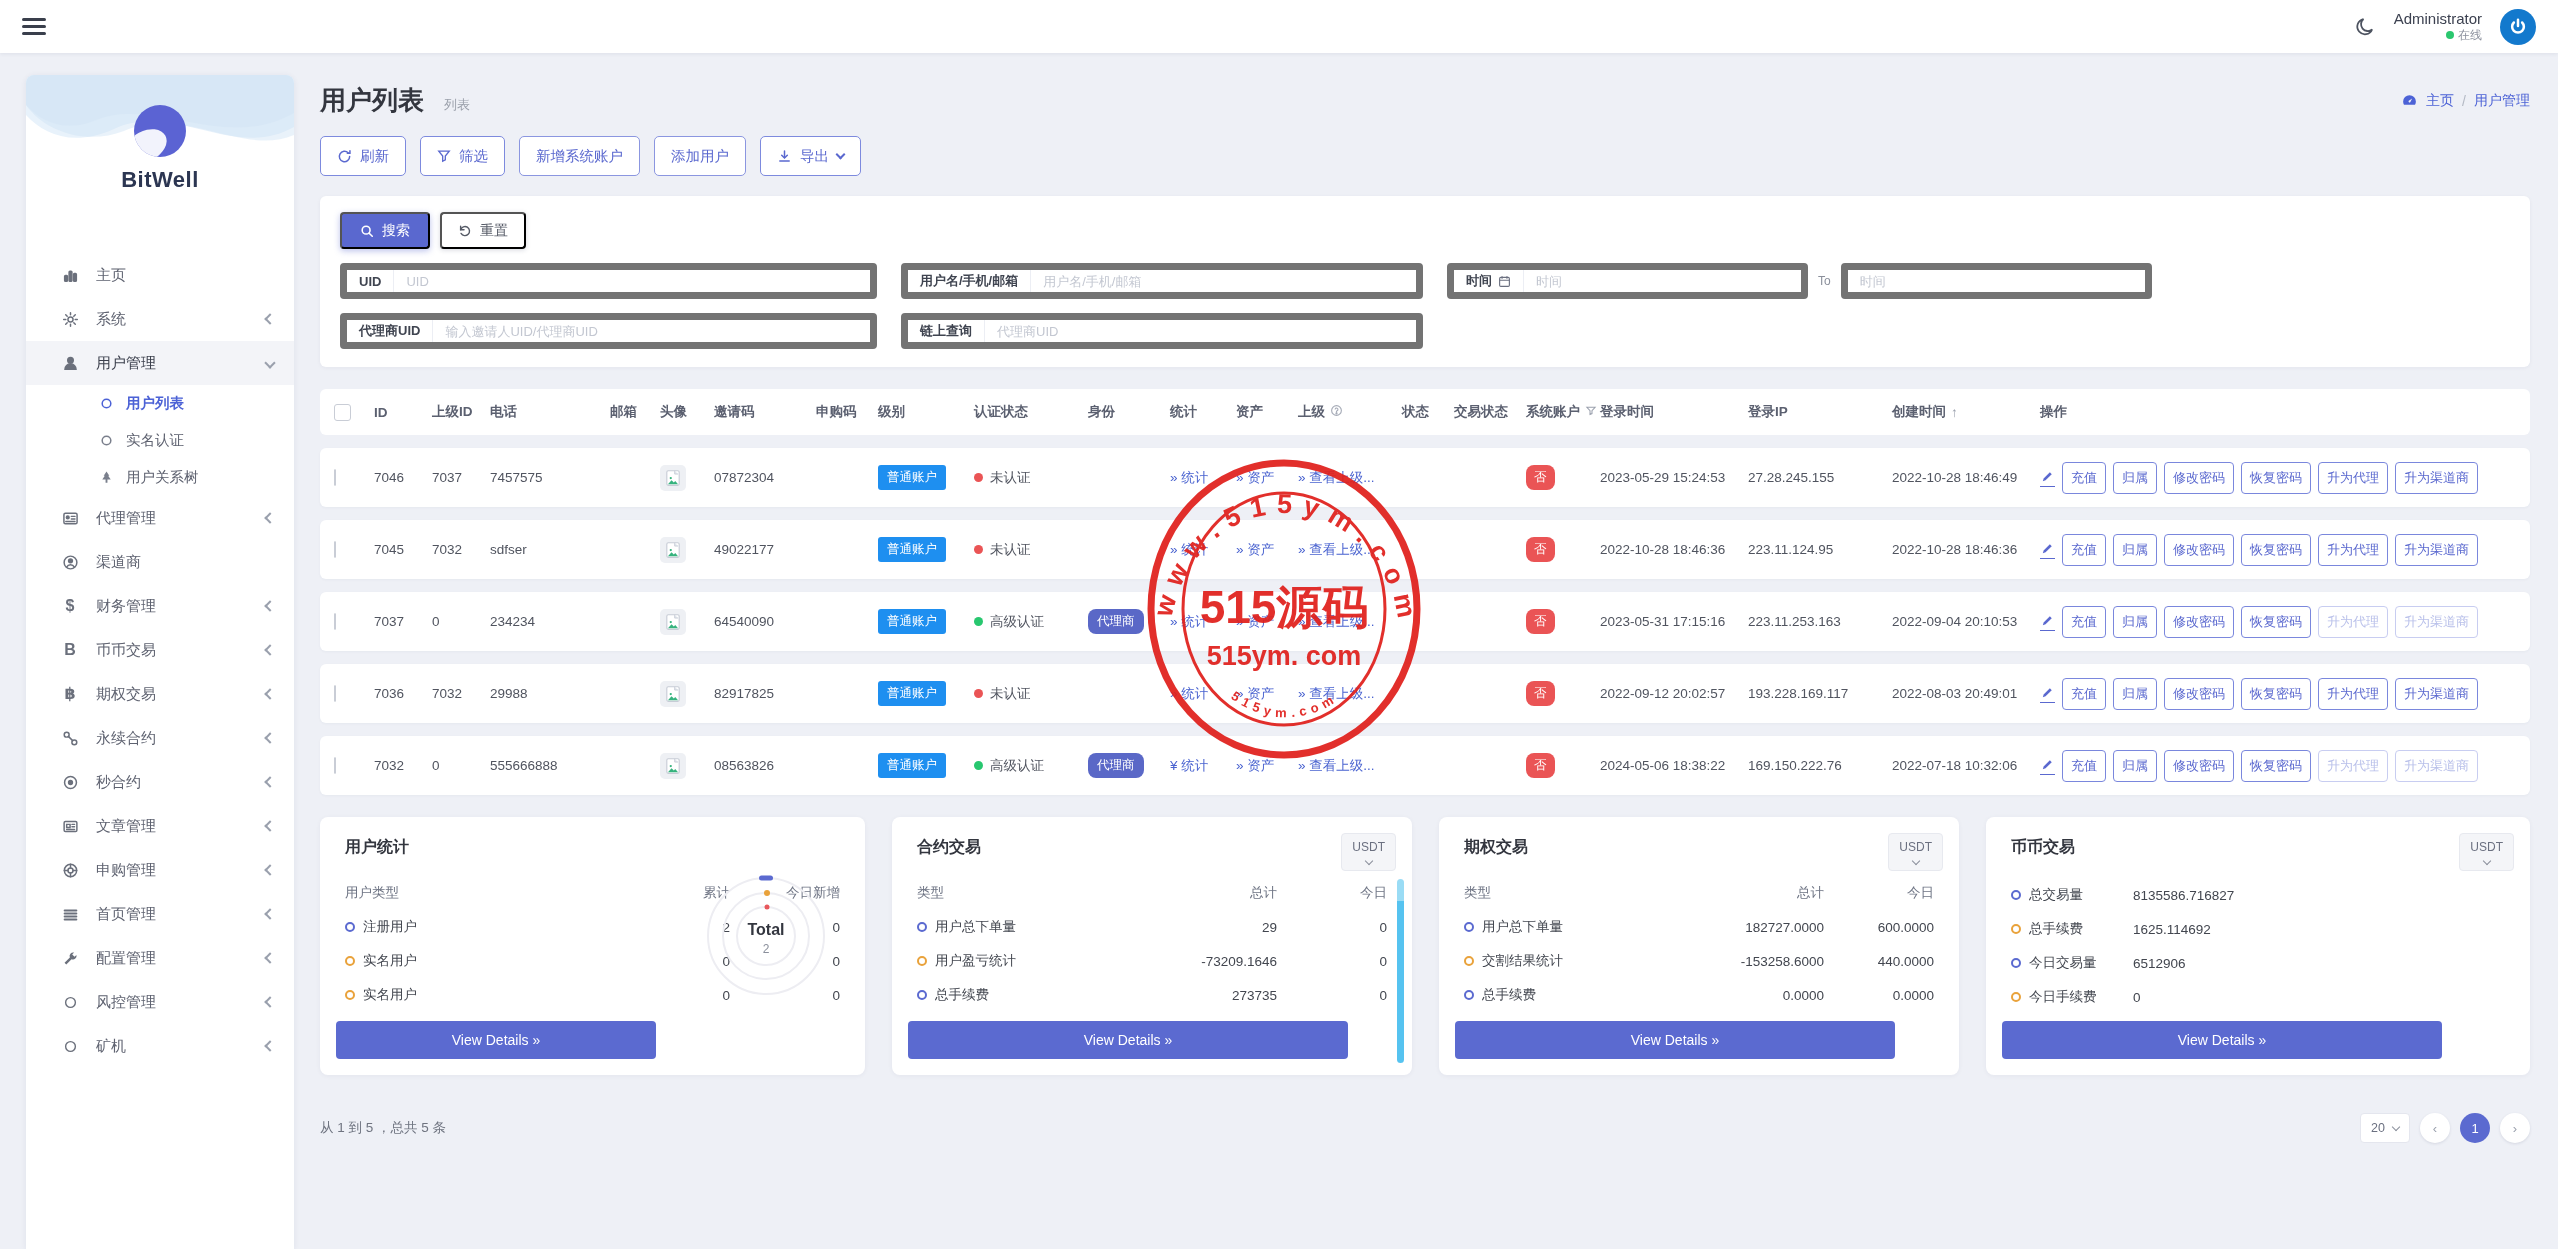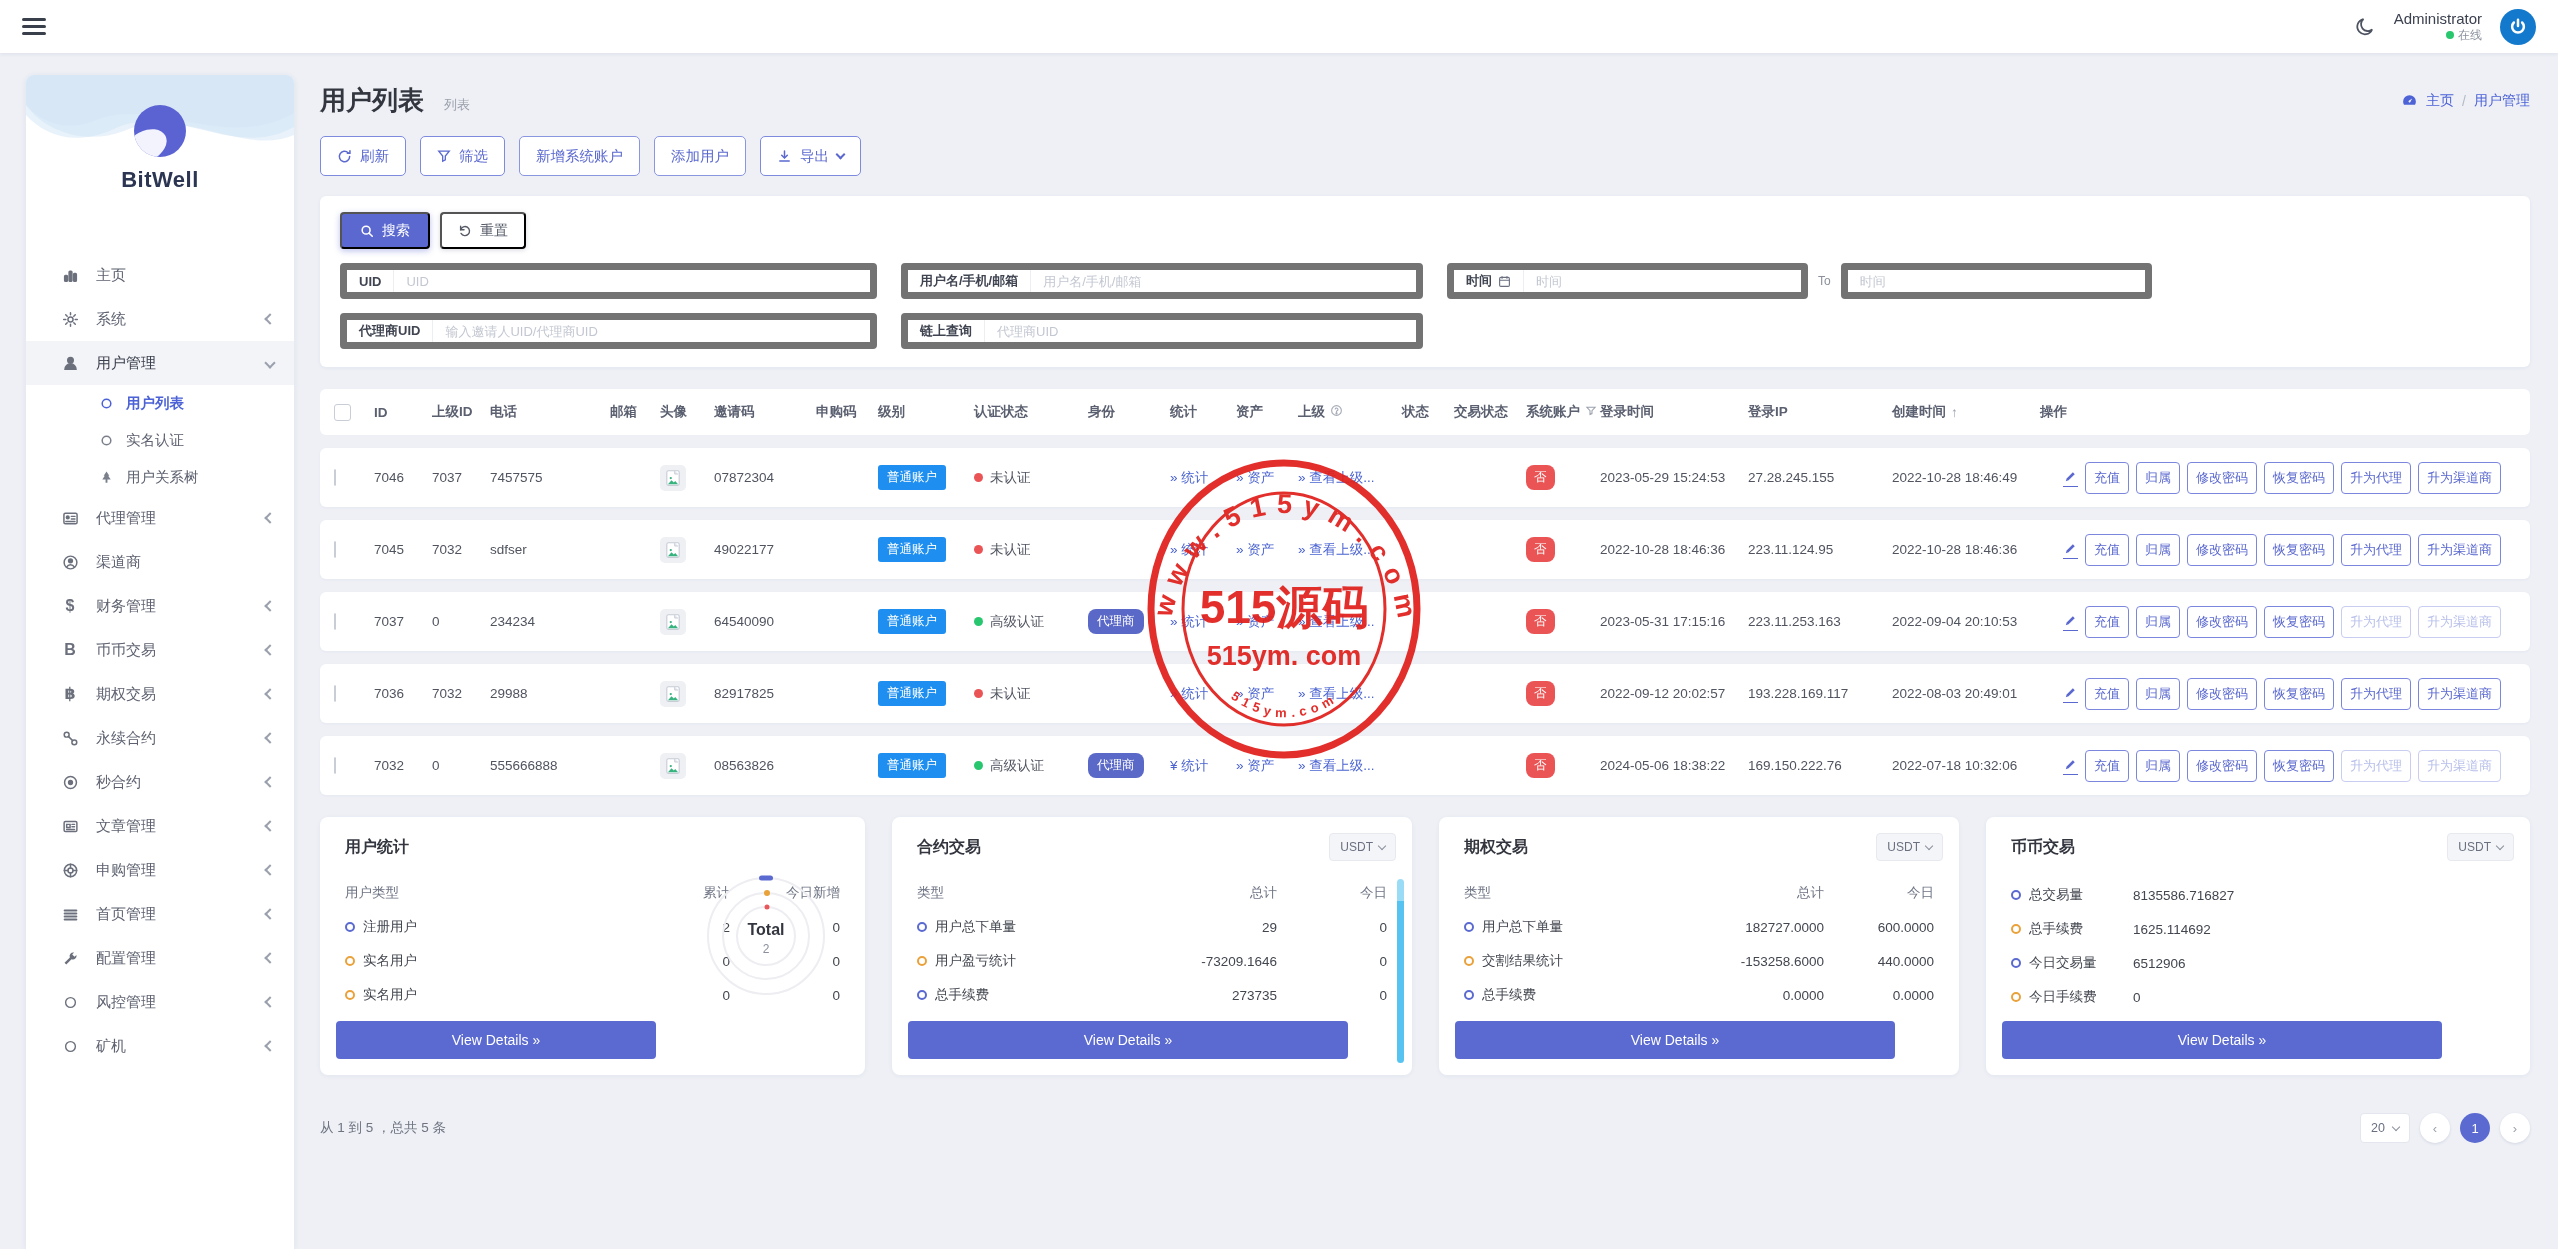--- a/index.html
+++ b/index.html
@@ -80,32 +80,32 @@
   .t-row { background:#fff; border-radius:6px; margin-top:13px; height:59px; padding:0 6px; font-size:13.5px; color:#50545f; box-shadow:0 1px 3px rgba(30,40,80,.04); }
   .checkbox { width:17px; height:17px; border:1.5px solid #c9cdd6; border-radius:3px; background:#fff; margin-left:8px; cursor:pointer; }
   .badge-level { display:inline-block; background:#1e8ff0; color:#fff; font-size:12.5px; padding:4px 9px; border-radius:3px; }
   .badge-agent { display:inline-block; background:#5a68c7; color:#fff; font-size:12.5px; padding:4px 9px; border-radius:8px; }
   .badge-no { display:inline-block; background:#ea5455; color:#fff; font-size:12.5px; padding:4px 8px; border-radius:8px; }
   .auth-cell { display:flex; align-items:center; gap:7px; }
   .auth-dot { width:9px; height:9px; border-radius:50%; }
   .tlink { color:#4a63d0; cursor:pointer; white-space:nowrap; }
   .switch { width:40px; height:21px; border-radius:11px; background:#5a68c9; position:relative; cursor:pointer; }
   .switch .knob { position:absolute; left:2px; top:2px; width:17px; height:17px; background:#fff; border-radius:50%; }
-  .ops { display:flex; align-items:center; gap:7px;justify-content:center; }
+  .ops { display:flex; align-items:center; gap:7px; }
   .op-edit { color:#5a68cf; border-bottom:1.5px solid #5a68cf; display:flex; padding-bottom:2px; cursor:pointer; }
   .op-btn { padding:6px 8px; border:1px solid #7a87dd; color:#5a68cf; background:#fff; border-radius:4px; font-size:13px; white-space:nowrap; cursor:pointer; }
   .op-btn.disabled { border-color:#c8cdf1; color:#b9c0ea; cursor:default; }
   .avatar-file { width:26px; height:26px; border-radius:5px; background:#eef0f4; display:flex; align-items:center; justify-content:center; }
 
   
   .stats-row { display:flex; gap:27px; margin-top:22px; }
   .s-card { position:relative; background:#fff; border-radius:8px; height:258px; box-shadow:0 1px 5px rgba(30,40,80,.05); padding:20px 25px 16px; }
   .s-card.c1 { width:545px; } .s-card.c2,.s-card.c3 { width:520px; } .s-card.c4 { width:544px; }
   .s-title { font-size:16px; color:#33363f; font-weight:bold; }
-  .usdt-sel { position:absolute; right:16px; top:16px; display:flex; align-items:center; gap:6px; background:#f4f5f8; border:1px solid #e7e9ef; border-radius:4px; font-size:12px; color:#6b7080; padding:6px 10px; cursor:pointer; }
+  .usdt-sel { position:absolute; right:16px; top:16px; display:flex; align-items:center; gap:6px; background:#f4f5f8; border:1px solid #e7e9ef; border-radius:4px; font-size:12px; color:#6b7080; padding:6px 10px; cursor:pointer;flex-direction:column; }
   .usdt-sel .cd { width:6px; height:6px; border-left:1.5px solid #8a8f9b; border-bottom:1.5px solid #8a8f9b; transform:rotate(-45deg); margin-top:-2px; }
   .s-tbl { margin-top:18px; font-size:13.5px; }
   .s-tr { display:grid; grid-template-columns:1fr 150px 110px; align-items:center; height:34px; color:#42464f; }
   .s-tr.hd { color:#6e7484; }
   .s-tr .num { text-align:right; }
   .s-lab { display:flex; align-items:center; gap:8px; }
   .bullet { width:10px; height:10px; border-radius:50%; border:2.5px solid; }
   .bullet.indigo { border-color:#5b6ad0; } .bullet.orange { border-color:#e9a23b; }
   .view-btn { position:absolute; bottom:16px; left:16px; height:38px; background:#5b6ad0; color:#fff; font-size:14px; display:flex; align-items:center; justify-content:center; border-radius:4px; cursor:pointer; }
   .c1 .view-btn { width:320px; }

